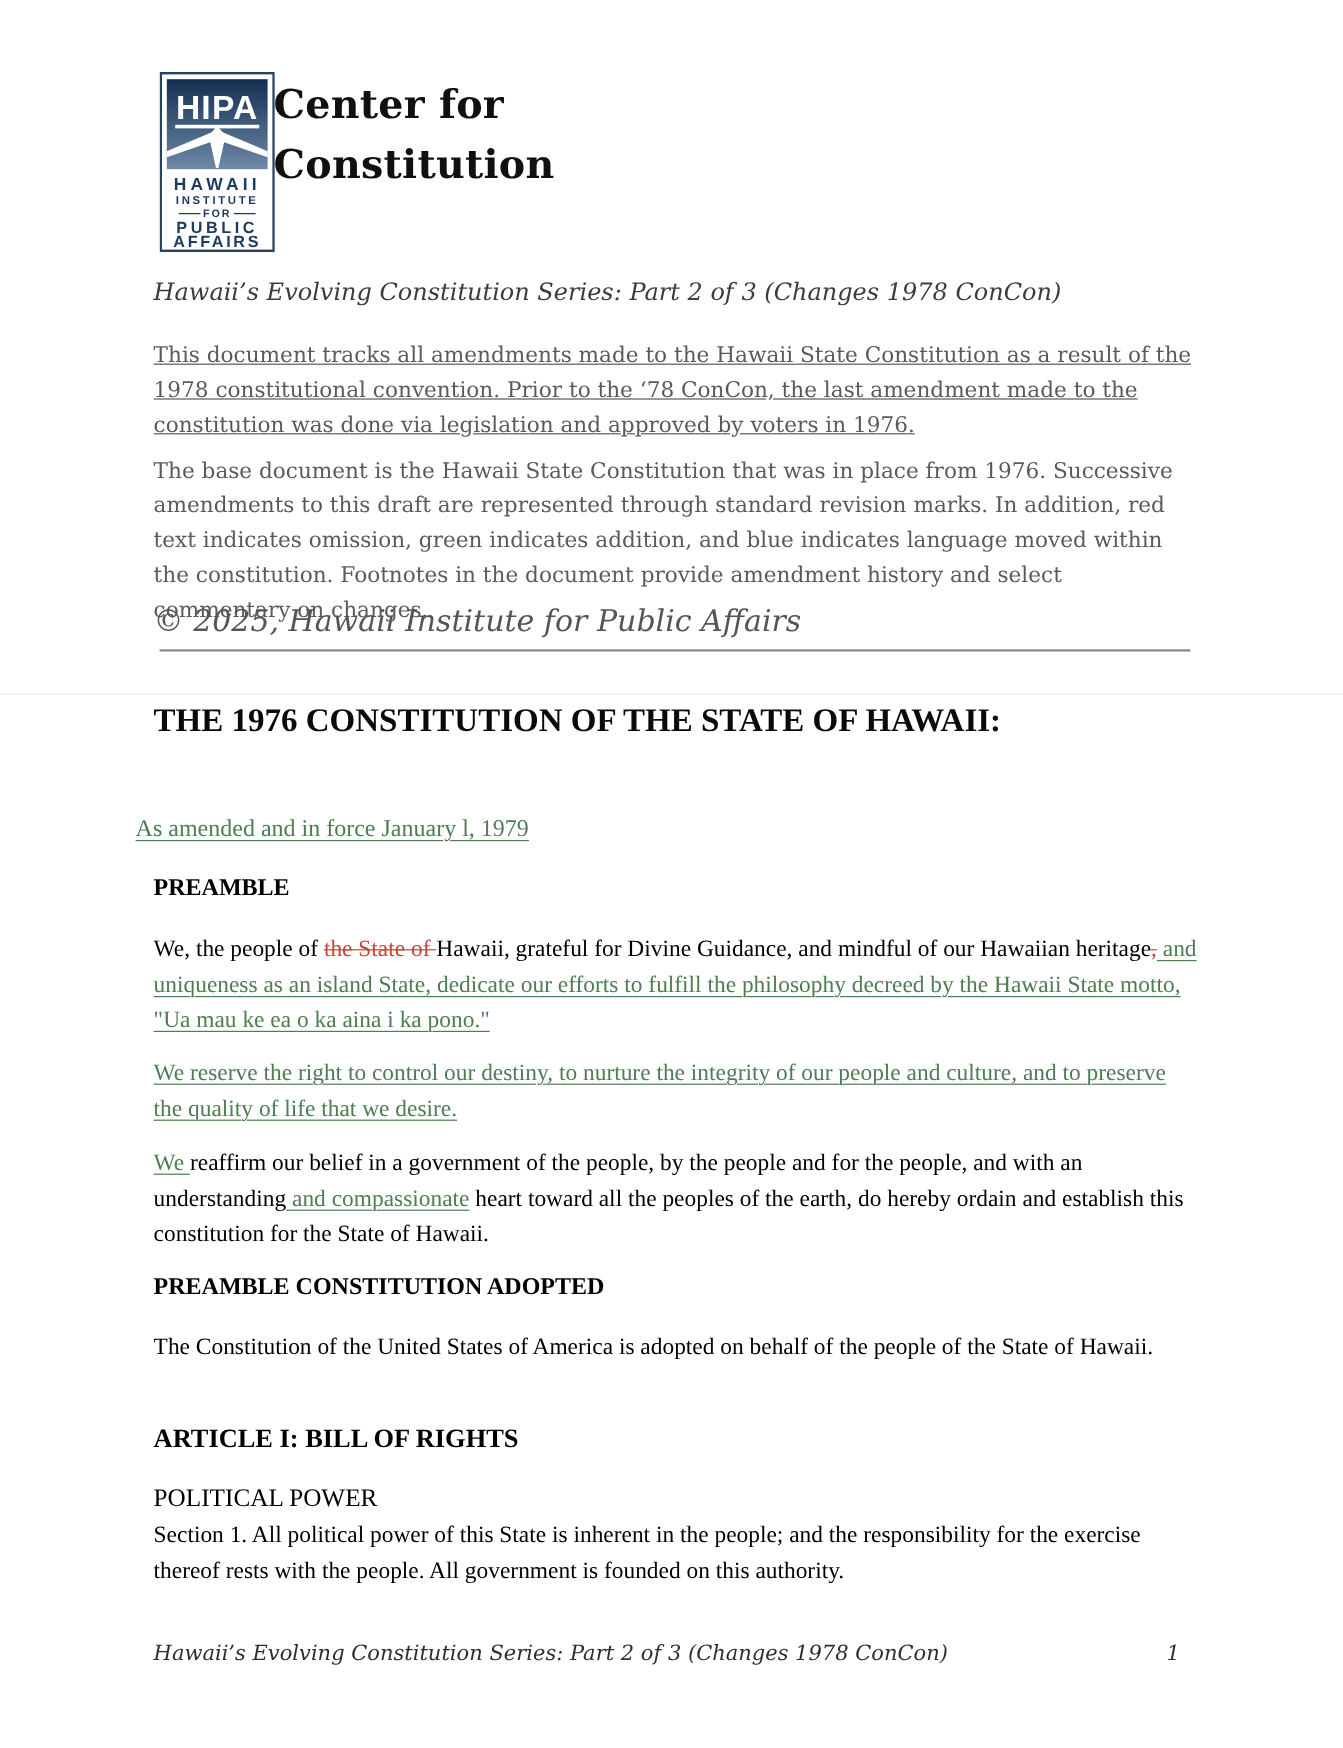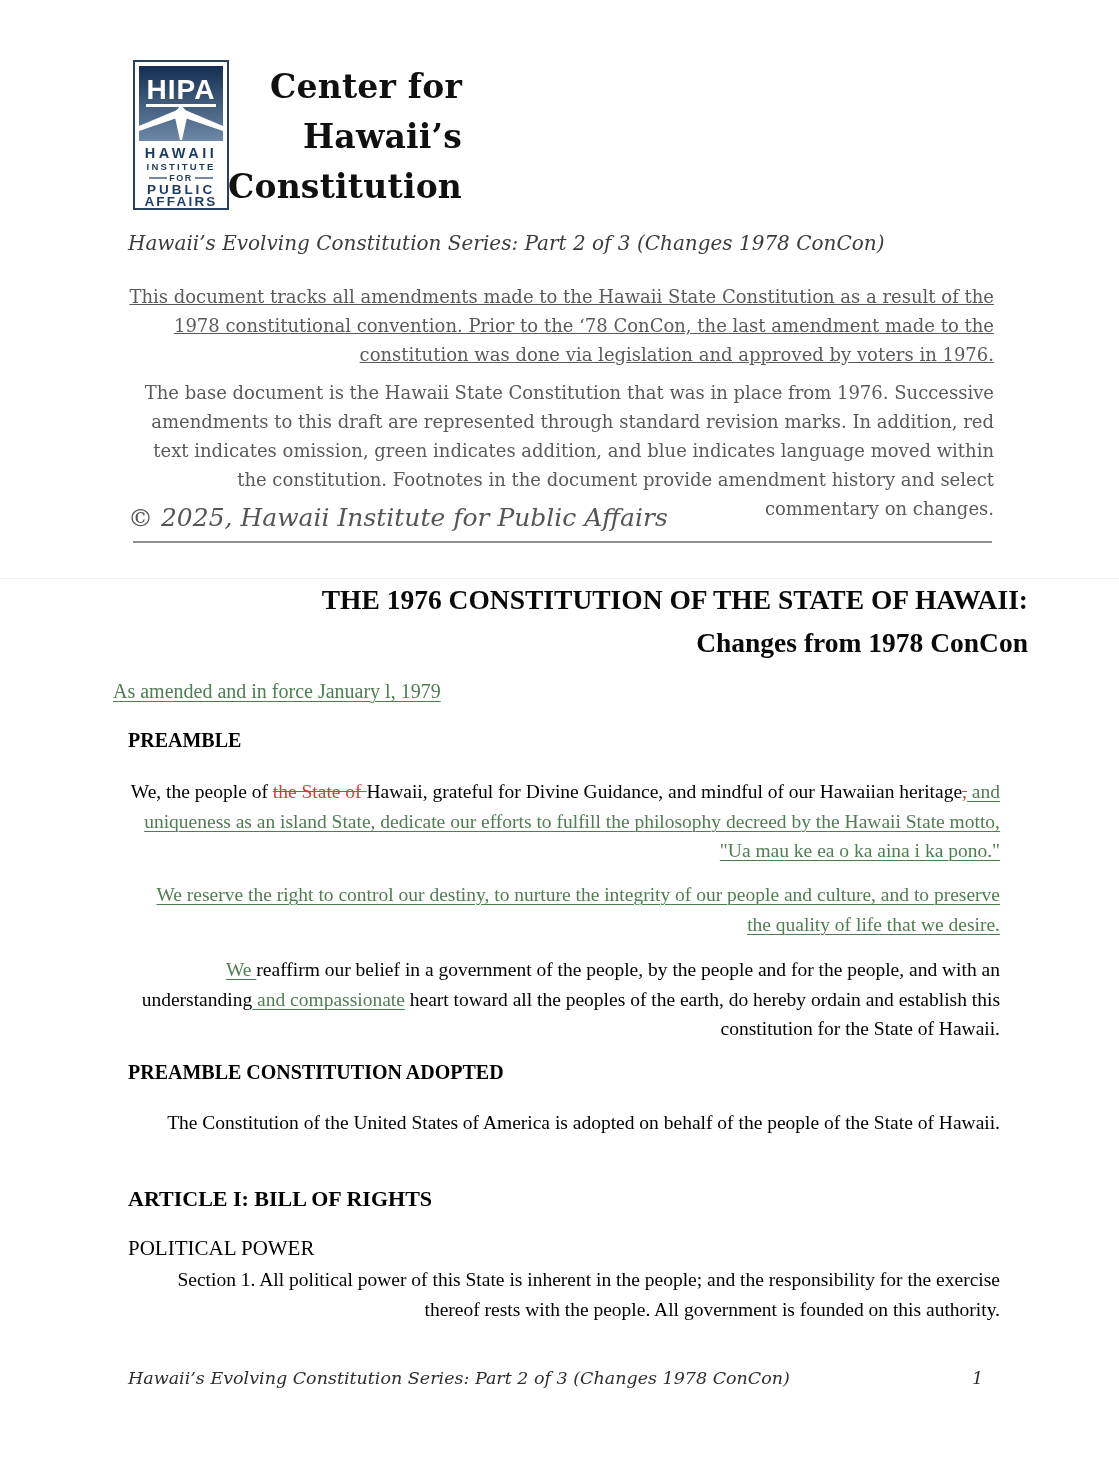--- a/index.html
+++ b/index.html
@@ -4,21 +4,20 @@
 <style>
   html, body { margin: 0; padding: 0; background: #ffffff; }
   .page {
     position: relative;
     width: 1119px;
     height: 1457px;
     background: #ffffff;
     overflow: hidden;
     font-family: "Liberation Serif", serif;
     color: #000;
-    text-align: right;
   }
   
   .logo-svg { position: absolute; left: 133px; top: 60px; }
   .brand-title {
     position: absolute; left: 228px; top: 62px;
     font-family: "DejaVu Serif", serif;
     font-weight: bold;
     font-size: 33px;
     line-height: 50px;
     color: #101010;
@@ -147,37 +146,35 @@
       <text class="logo-line" x="48" y="121" font-size="9" letter-spacing="1.5">FOR</text>
       <line x1="16" y1="118" x2="34" y2="118" stroke="#1d3a5f" stroke-width="1.2"></line>
       <line x1="62" y1="118" x2="80" y2="118" stroke="#1d3a5f" stroke-width="1.2"></line>
       <text class="logo-line" x="48" y="134" font-size="13.5" letter-spacing="3">PUBLIC</text>
       <text class="logo-line" x="48" y="146" font-size="13.5" letter-spacing="2.2">AFFAIRS</text>
     </g>
   </svg>
 
   <div class="brand-title">
     <div>Center for</div>
-    <div>Hawaii’s</div>
     <div>Constitution</div>
   </div>
 
   <div class="series-subtitle">Hawaii’s Evolving Constitution Series: Part 2 of 3 (Changes 1978 ConCon)</div>
 
   <div class="intro-par intro-1">This document tracks all amendments made to the Hawaii State Constitution as a result of the 1978 constitutional convention. Prior to the ‘78 ConCon, the last amendment made to the constitution was done via legislation and approved by voters in 1976.</div>
   <div class="intro-par intro-2">The base document is the Hawaii State Constitution that was in place from 1976. Successive amendments to this draft are represented through standard revision marks. In addition, red text indicates omission, green indicates addition, and blue indicates language moved within the constitution. Footnotes in the document provide amendment history and select commentary on changes.</div>
 
   <div class="copyright">© 2025, Hawaii Institute for Public Affairs</div>
 
   <div class="cover-rule"></div>
   <div class="page-break-line"></div>
 
   <div class="doc-title">
     <div>THE 1976 CONSTITUTION OF THE STATE OF HAWAII:</div>
-    <div>Changes from 1978 ConCon</div>
   </div>
 
   <div class="amended-note"><span class="seg-added">As amended and in force January l, 1979</span></div>
 
   <div class="doc-heading h-preamble">PREAMBLE</div>
   <div class="doc-par p-preamble-1"><span class="seg-normal">We, the people of </span><span class="seg-removed">the State of </span><span class="seg-normal">Hawaii, grateful for Divine Guidance, and mindful of our Hawaiian heritage</span><span class="seg-removed">,</span><span class="seg-added"> and uniqueness as an island State, dedicate our efforts to fulfill the philosophy decreed by the Hawaii State motto, "Ua mau ke ea o ka aina i ka pono."</span></div>
   <div class="doc-par p-preamble-2"><span class="seg-added">We reserve the right to control our destiny, to nurture the integrity of our people and culture, and to preserve the quality of life that we desire.</span></div>
   <div class="doc-par p-preamble-3"><span class="seg-added">We </span><span class="seg-normal">reaffirm our belief in a government of the people, by the people and for the people, and with an understanding</span><span class="seg-added"> and compassionate</span><span class="seg-normal"> heart toward all the peoples of the earth, do hereby ordain and establish this constitution for the State of Hawaii.</span></div>
 
   <div class="doc-heading h-federal">PREAMBLE CONSTITUTION ADOPTED</div>

